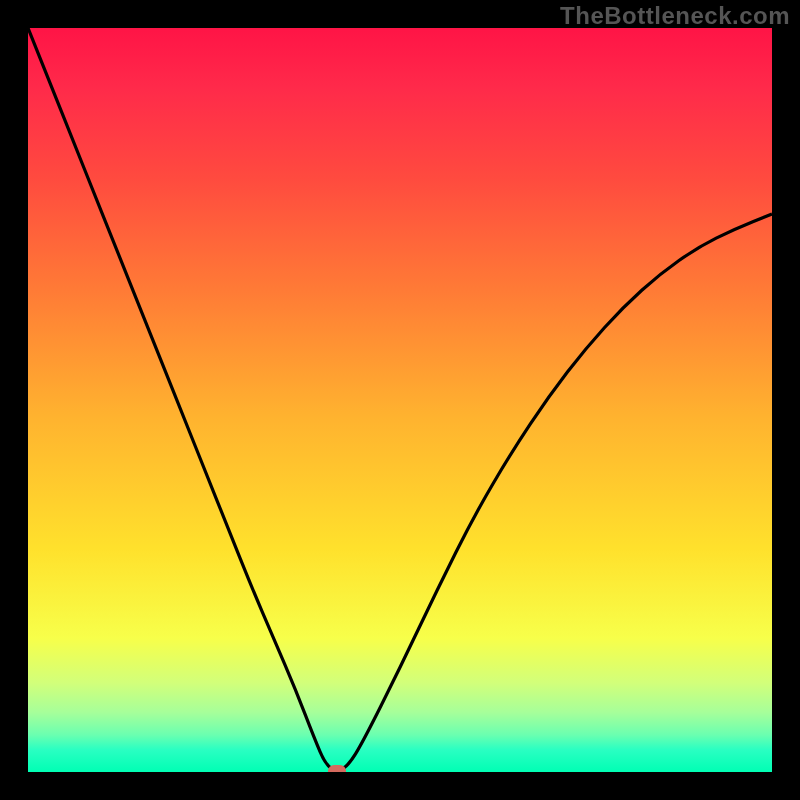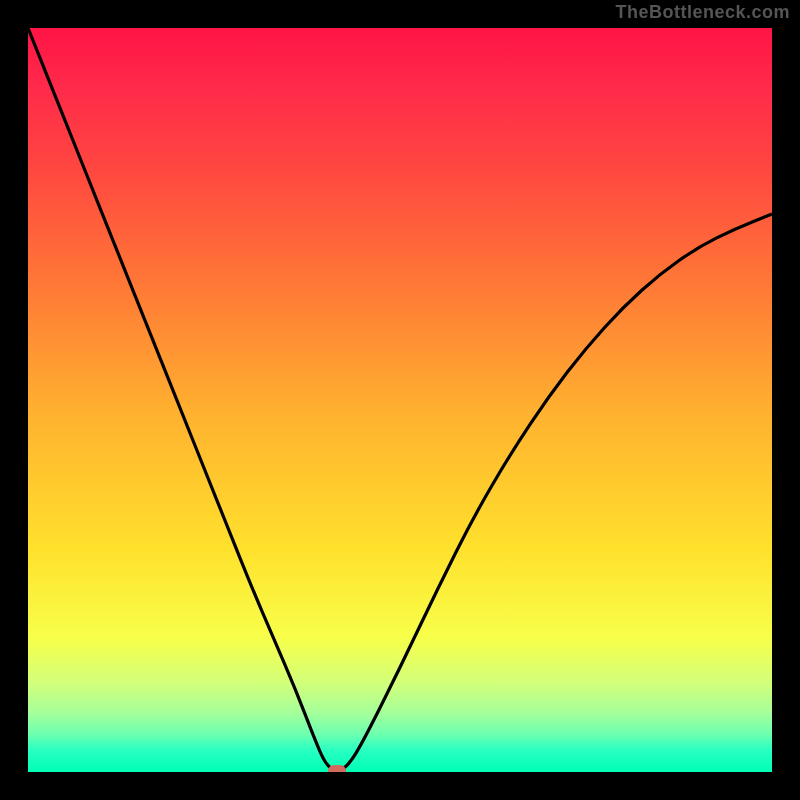--- a/index.html
+++ b/index.html
@@ -15,21 +15,21 @@
     position: relative;
     width: 800px;
     height: 800px;
     background: #000;
   }
   .watermark {
     position: absolute;
     top: 2px;
     right: 10px;
     color: #555;
-    font-size: 18px;
+    font-size: 24px;
     font-weight: 600;
     letter-spacing: 0.5px;
     z-index: 5;
   }
   .plot-area {
     position: absolute;
     left: 28px;
     top: 28px;
     width: 744px;
     height: 744px;

